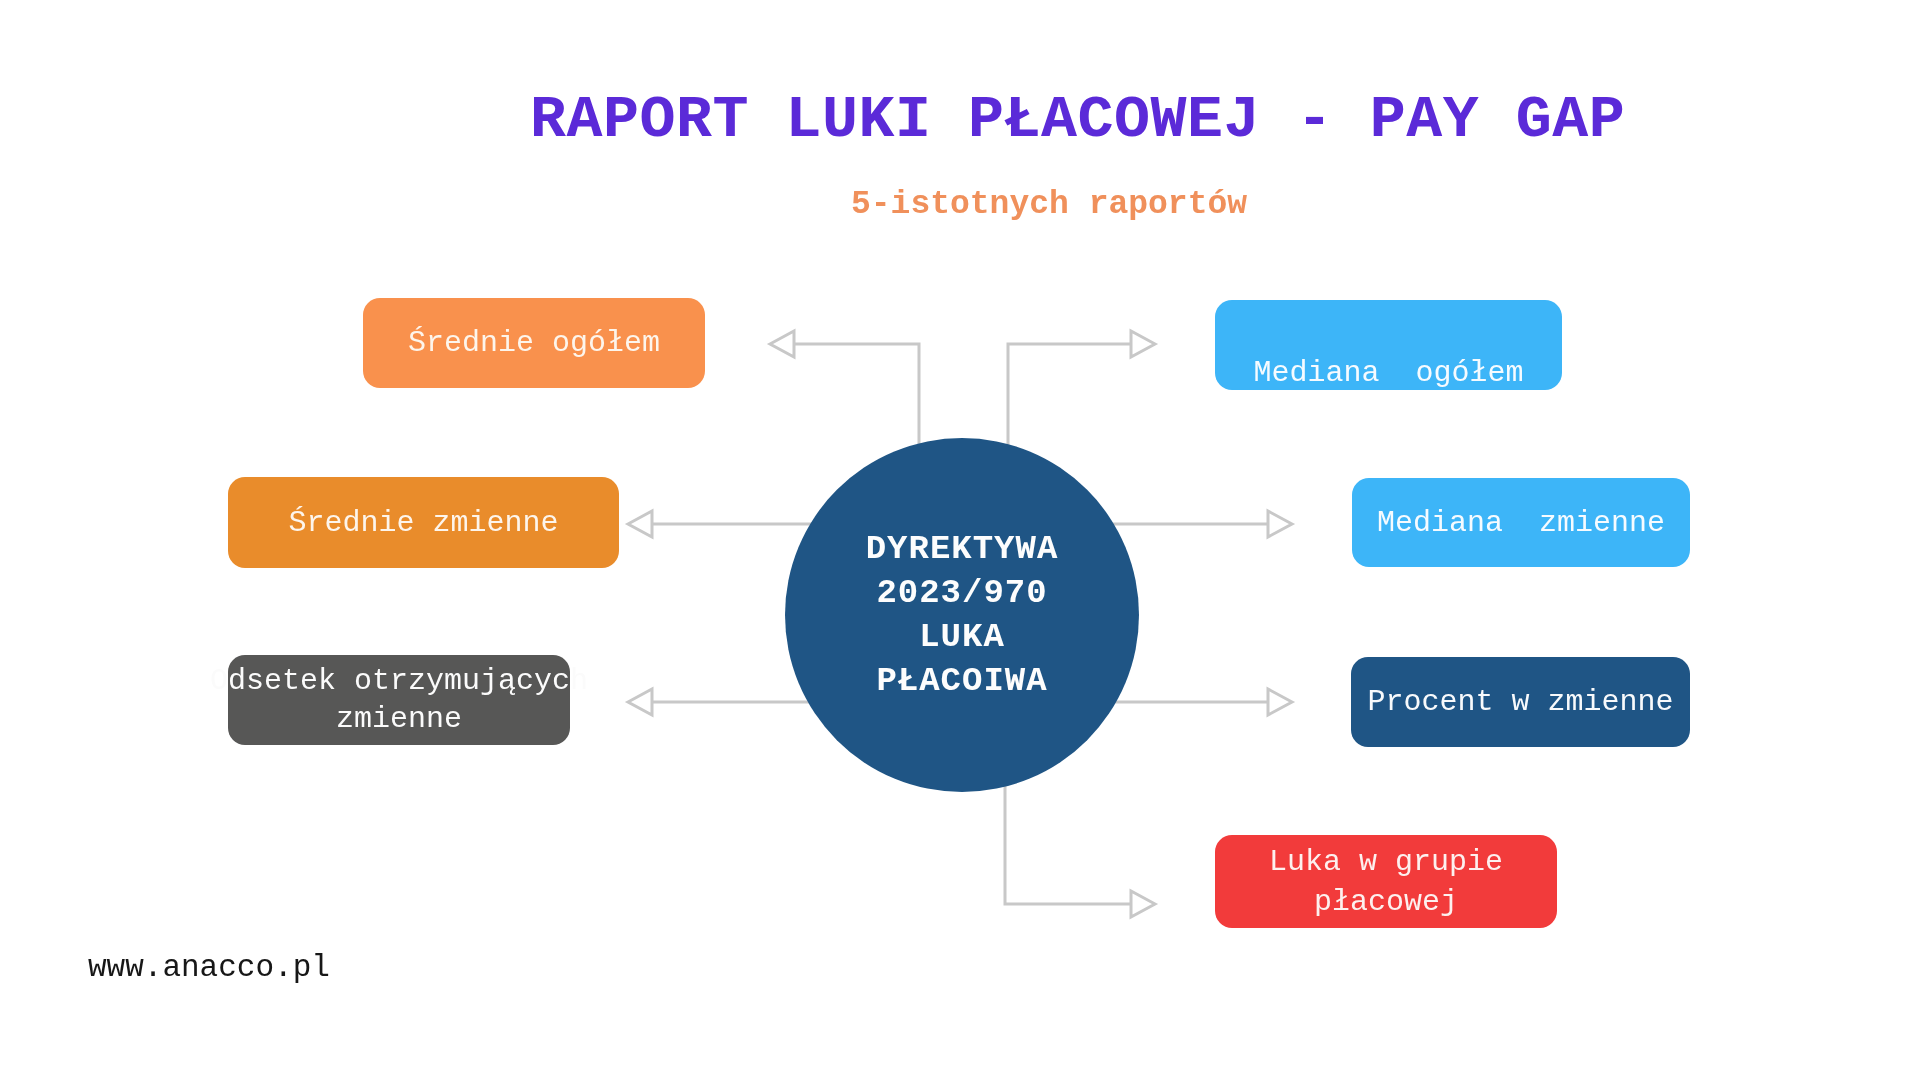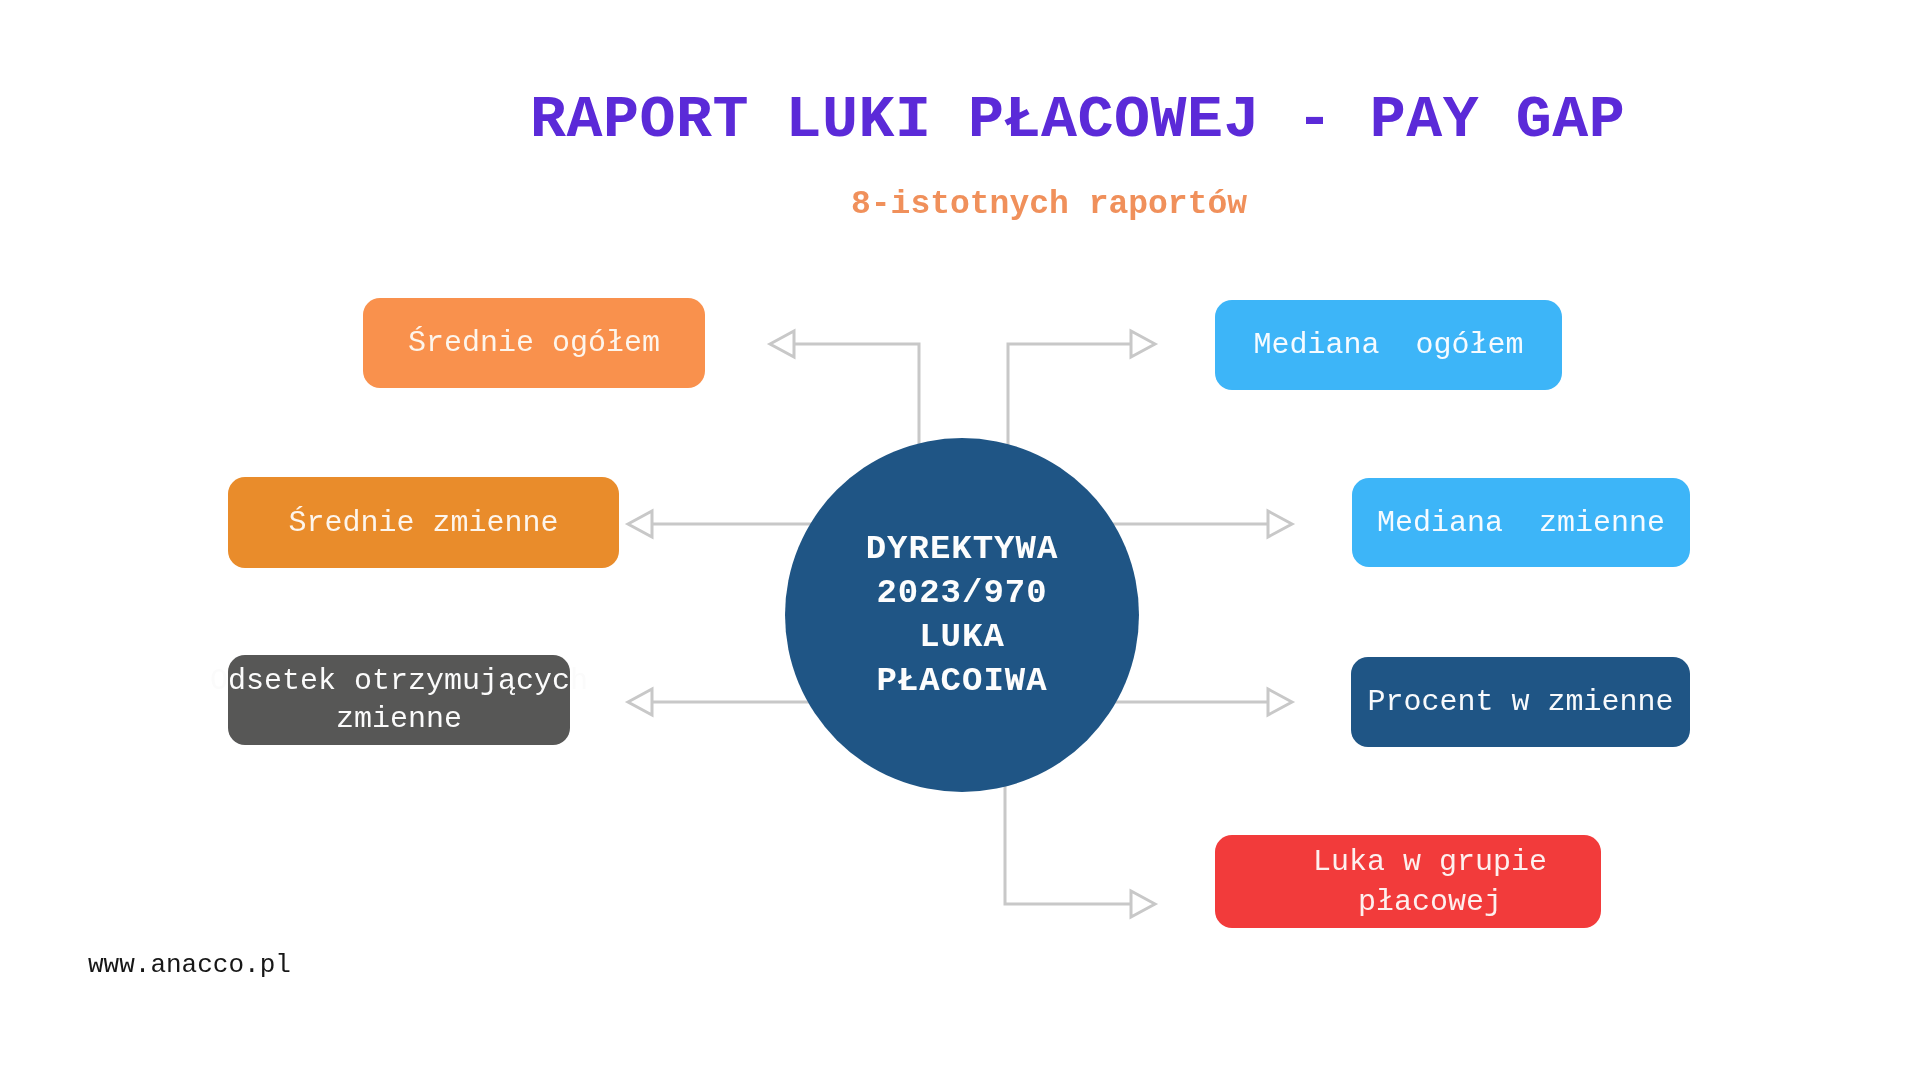--- a/index.html
+++ b/index.html
@@ -58,26 +58,26 @@
     align-items: center;
     justify-content: center;
     text-align: center;
     border-radius: 17px;
     font-size: 30px;
     font-weight: 400;
     z-index: 2;
   }
   .node .lbl { white-space: pre; }
   #n-srednie-ogolem  { left: 363px;  top: 298px; width: 342px; height: 90px; background: #f9914d; color: #fdf5ec; }
-  #n-mediana-ogolem  { left: 1215px; top: 300px; width: 347px; height: 90px; background: #3db5f8; color: #f6fbff; }
+  #n-mediana-ogolem  { left: 1215px; top: 300px; width: 347px; height: 90px; background: #3db5f8; color: #f6fbff; justify-content: flex-end; }
   #n-srednie-zmienne { left: 228px;  top: 477px; width: 391px; height: 91px; background: #e98c2b; color: #fdf5ec; }
   #n-mediana-zmienne { left: 1352px; top: 478px; width: 338px; height: 89px; background: #3db5f8; color: #f6fbff; }
   #n-odsetek         { left: 228px;  top: 655px; width: 342px; height: 90px; background: #575756; color: #fbfbfb; line-height: 38px; }
   #n-procent         { left: 1351px; top: 657px; width: 339px; height: 90px; background: #1f5585; color: #f8fafc; }
-  #n-luka            { left: 1215px; top: 835px; width: 342px; height: 93px; background: #f23b3b; color: #fdf0ef; line-height: 40px; padding-left: 44px; }
+  #n-luka            { left: 1215px; top: 835px; width: 342px; height: 93px; background: #f23b3b; color: #fdf0ef; line-height: 40px; }
   .center-circle {
     position: absolute;
     left: 785px; top: 438px;
     width: 354px; height: 354px;
     border-radius: 50%;
     background: #1f5585;
     color: #fdfdfd;
     display: flex;
     flex-direction: column;
     align-items: center;
@@ -85,32 +85,32 @@
     text-align: right;
     font-size: 34px;
     font-weight: 700;
     line-height: 44px;
     letter-spacing: 1px;
     z-index: 2;
   }
   .footer-url {
     position: absolute;
     left: 88px; top: 950px;
-    font-size: 26px;
+    font-size: 31px;
     color: #171717;
     z-index: 3;
   }
 </style>
 </head>
 <body>
 
 <div class="canvas">
 
   <div class="title">RAPORT LUKI PŁACOWEJ - PAY GAP</div>
-  <div class="subtitle">8-istotnych raportów</div>
+  <div class="subtitle">5-istotnych raportów</div>
 
   <svg class="connectors" width="1920" height="1080" viewBox="0 0 1920 1080">
 
     <g>
       <polyline class="wire" points="794,344 919,344 919,480"></polyline>
       <polygon class="head" points="770,344 794,331 794,357"></polygon>
     </g>
 
     <g>
       <polyline class="wire" points="1008,480 1008,344 1131,344"></polyline>

